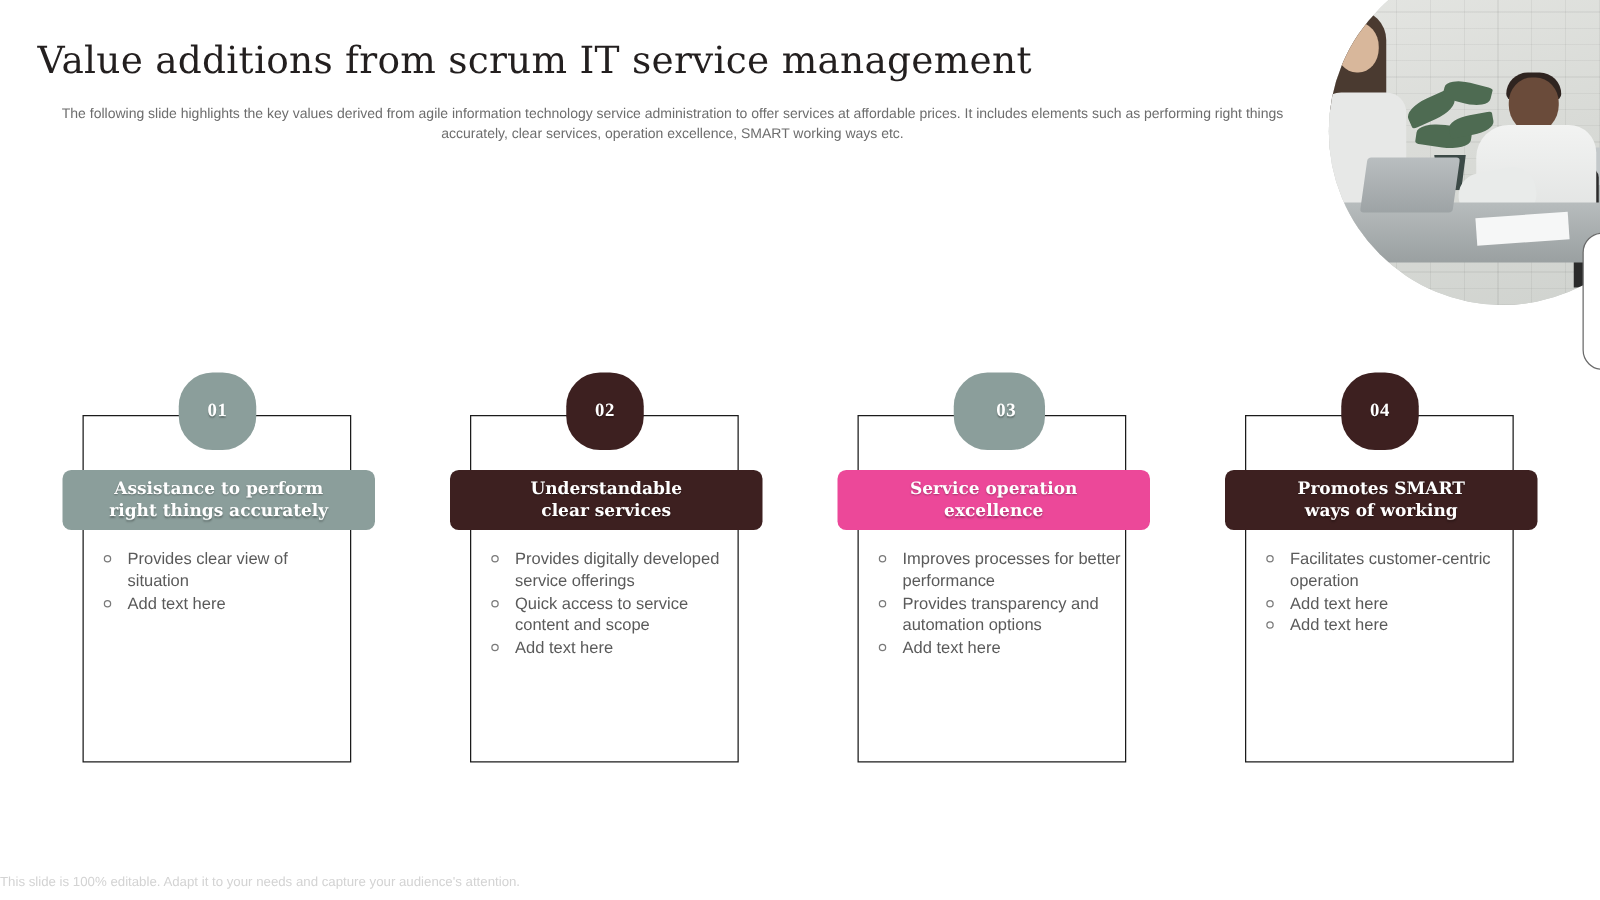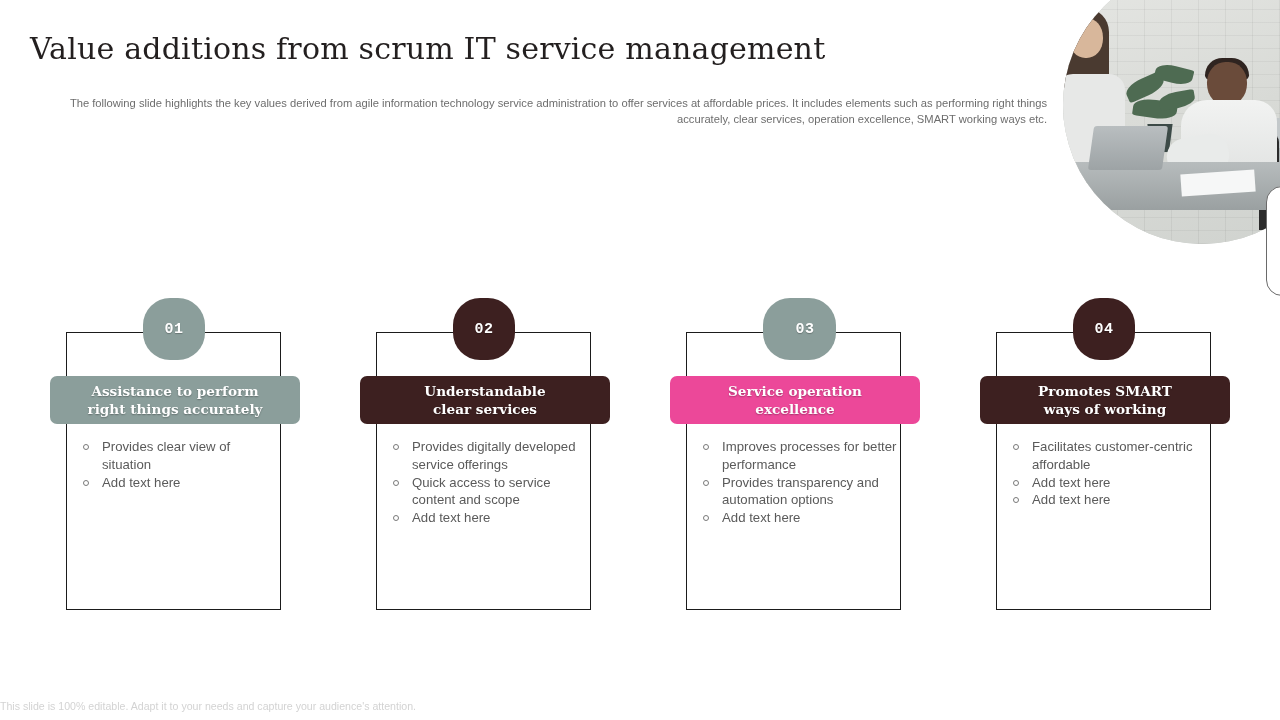--- a/index.html
+++ b/index.html
@@ -31,22 +31,21 @@
     white-space: nowrap;
   }
   #slide-subtitle {
     position: absolute;
     left: 29px;
     top: 84px;
     width: 1018px;
     font-size: 11.2px;
     line-height: 15.5px;
     color: #6d6d6d;
-    text-align: right;
-    margin-top: 12px;
+    text-align: center;
   }
 
   
   #hero-photo {
     position: absolute;
     left: 1063px;
     top: -34px;
     width: 278px;
     height: 278px;
     border-radius: 50%;
@@ -166,21 +165,21 @@
   }
   .card-badge {
     position: absolute;
     left: 93px;
     top: 0px;
     width: 62px;
     height: 62px;
     display: flex;
     align-items: center;
     justify-content: center;
-    font-family: Liberation Mono, monospace;
+    font-family: Liberation Serif, serif;
     font-weight: bold;
     font-size: 15px;
     color: #ffffff;
     letter-spacing: 0.5px;
     text-shadow: 0 1px 1px rgba(0,0,0,0.25);
     border-radius: 27px;
   }
   .card-banner {
     position: absolute;
     left: 0px;
@@ -322,19 +321,19 @@
 <div class="card" style="left:980px;">
   <div class="card-box"></div>
   <div class="card-badge" style="background: rgb(61, 32, 32);">04</div>
   <div class="card-banner" style="background: rgb(61, 32, 32);">
     <div>
       <span>Promotes SMART</span>
       <span>ways of working</span>
     </div>
   </div>
   <ul class="card-list">
-    <li>Facilitates customer-centric affordable</li>
+    <li>Facilitates customer-centric operation</li>
     <li>Add text here</li>
     <li>Add text here</li>
   </ul>
 </div>
 
 <div id="footer-note">This slide is 100% editable. Adapt it to your needs and capture your audience's attention.</div>
 
 </body></html>

